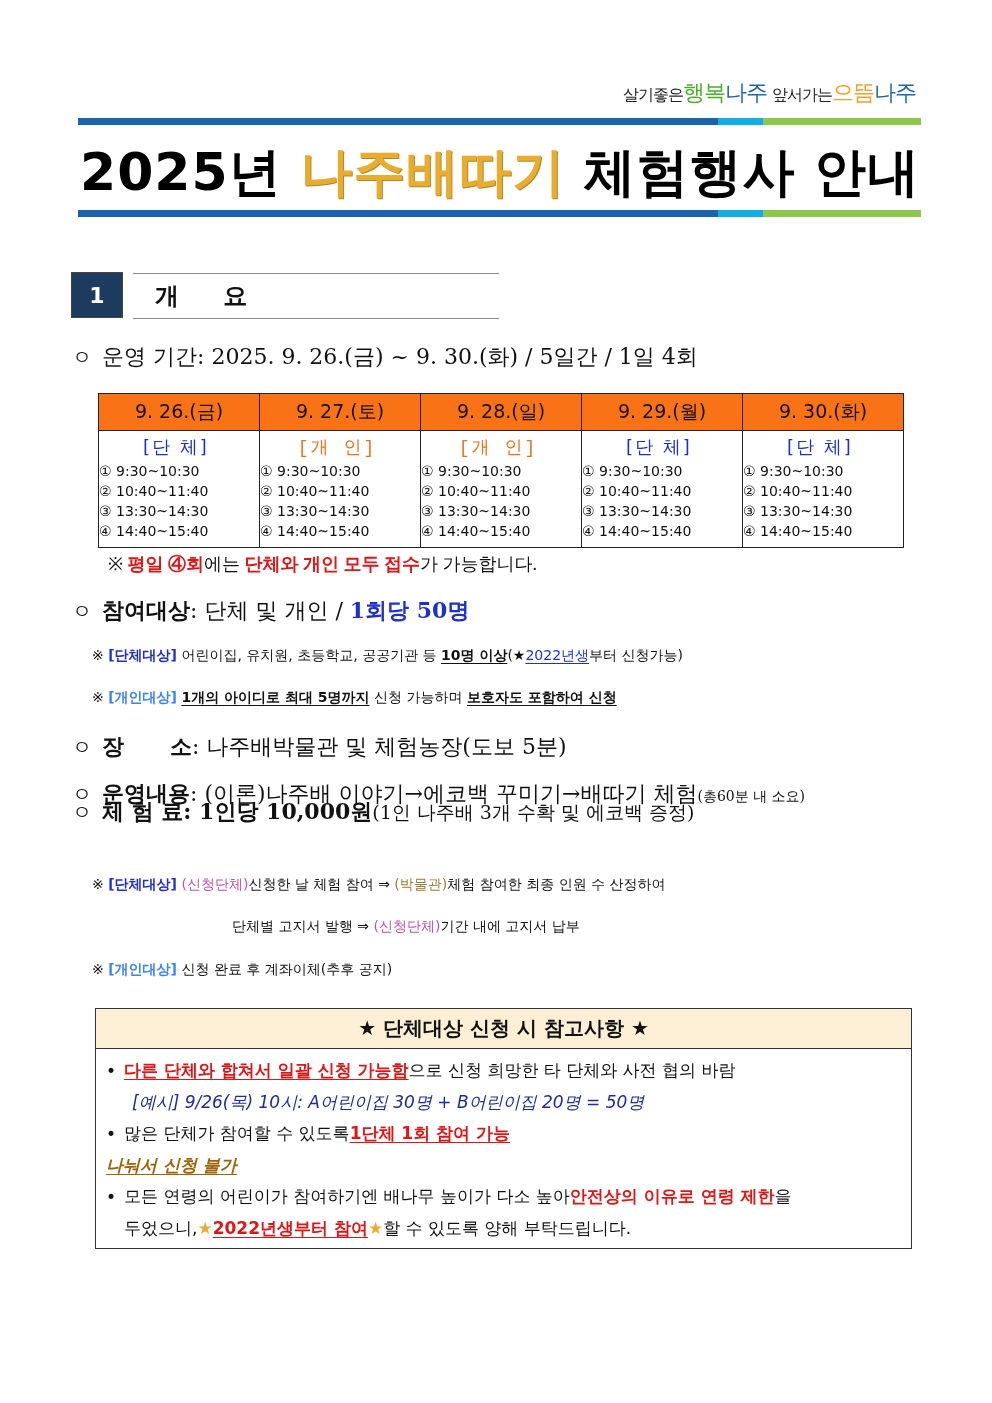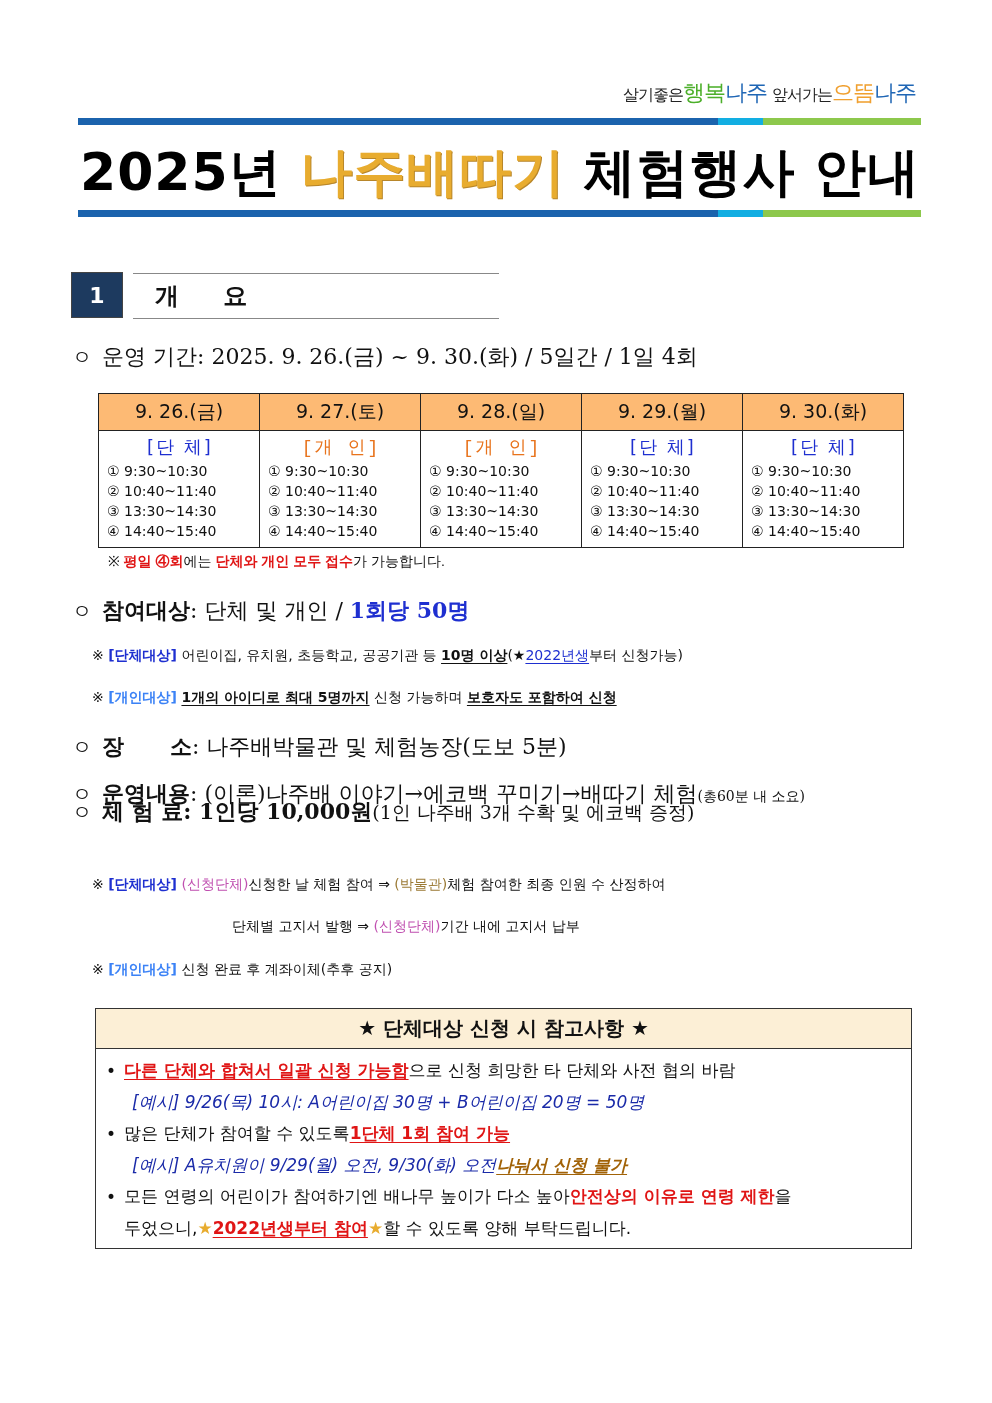--- a/index.html
+++ b/index.html
@@ -39,28 +39,28 @@
   .blue { color: #1e2fd0; }
   .orange { color: #3b82f6; }
   .red { color: #e01515; }
   .purple { color: #c050b0; }
   .olive { color: #9b7a35; }
   .navy { color: #a16207; }
   .ul { text-decoration: underline; text-underline-offset: 3px; }
 
   
   table.sched { left: 98px; top: 393px; border-collapse: collapse; width: 806px; }
-  table.sched th { background: #fdba74; border: 1px solid #222; height: 34px; font-weight: normal; font-size: 19px; width: 20%; text-align: center; }
-  table.sched td { border: 1px solid #222; vertical-align: top; padding: 4px 6px 6px 8px; font-size: 14px; }
+  table.sched th { background: #f97316; border: 1px solid #222; height: 34px; font-weight: normal; font-size: 19px; width: 20%; text-align: center; }
+  table.sched td { border: 1px solid #222; vertical-align: top; padding: 4px 6px 6px 0; font-size: 14px; }
   .tag { text-align: center; font-size: 18px; margin-bottom: 2px; letter-spacing: 2px; }
   .tag.group { color: #1e2fd0; }
   .tag.indiv { color: #e8731c; font-family: Liberation Mono, monospace; }
   .slot { line-height: 20px; white-space: nowrap; }
 
-  .note-small { left: 108px; top: 551px; font-size: 14px; font-family: Liberation Sans, sans-serif; white-space: nowrap; }
+  .note-small { left: 108px; top: 551px; font-size: 18px; font-family: Liberation Serif, serif; white-space: nowrap; }
 
   .sub { left: 92px; font-size: 14px; white-space: nowrap; }
 
   
   .refbox { left: 95px; top: 1008px; width: 817px; height: 241px; border: 1px solid #333; box-sizing: border-box; }
   .refhead { background: #fcefd6; height: 39px; border-bottom: 1px solid #333; display: flex; align-items: center; justify-content: center; font-size: 20px; font-weight: bold; }
   .refbody { padding: 6px 10px; font-size: 17px; }
   .refrow { height: 31.5px; display: flex; align-items: center; white-space: nowrap; }
   .refrow .dot { width: 18px; display: inline-block; }
   .ex { font-style: italic; color: #1a2aa8; margin-left: 26px; }
@@ -208,21 +208,20 @@
     </div>
     <div class="refrow">
       <span class="ex">[예시] 9/26(목) 10시: A어린이집 30명 + B어린이집 20명 = 50명</span>
     </div>
     <div class="refrow">
       <span class="dot">•</span>
       <span>많은 단체가 참여할 수 있도록 </span>
         <span class="red bold ul">1단체 1회 참여 가능</span>
     </div>
     <div class="refrow">
-      <span class="ex">[예시] A유치원이 9/29(월) 오전, 9/30(화) 오전 </span>
         <span class="navy bold ul" style="font-style:italic">나눠서 신청 불가</span>
     </div>
     <div class="refrow">
       <span class="dot">•</span>
       <span>모든 연령의 어린이가 참여하기엔 배나무 높이가 다소 높아 </span>
         <span class="red bold">안전상의 이유로 연령 제한</span>
         <span>을</span>
     </div>
     <div class="refrow" style="padding-left:18px">
       <span>두었으니, </span>

